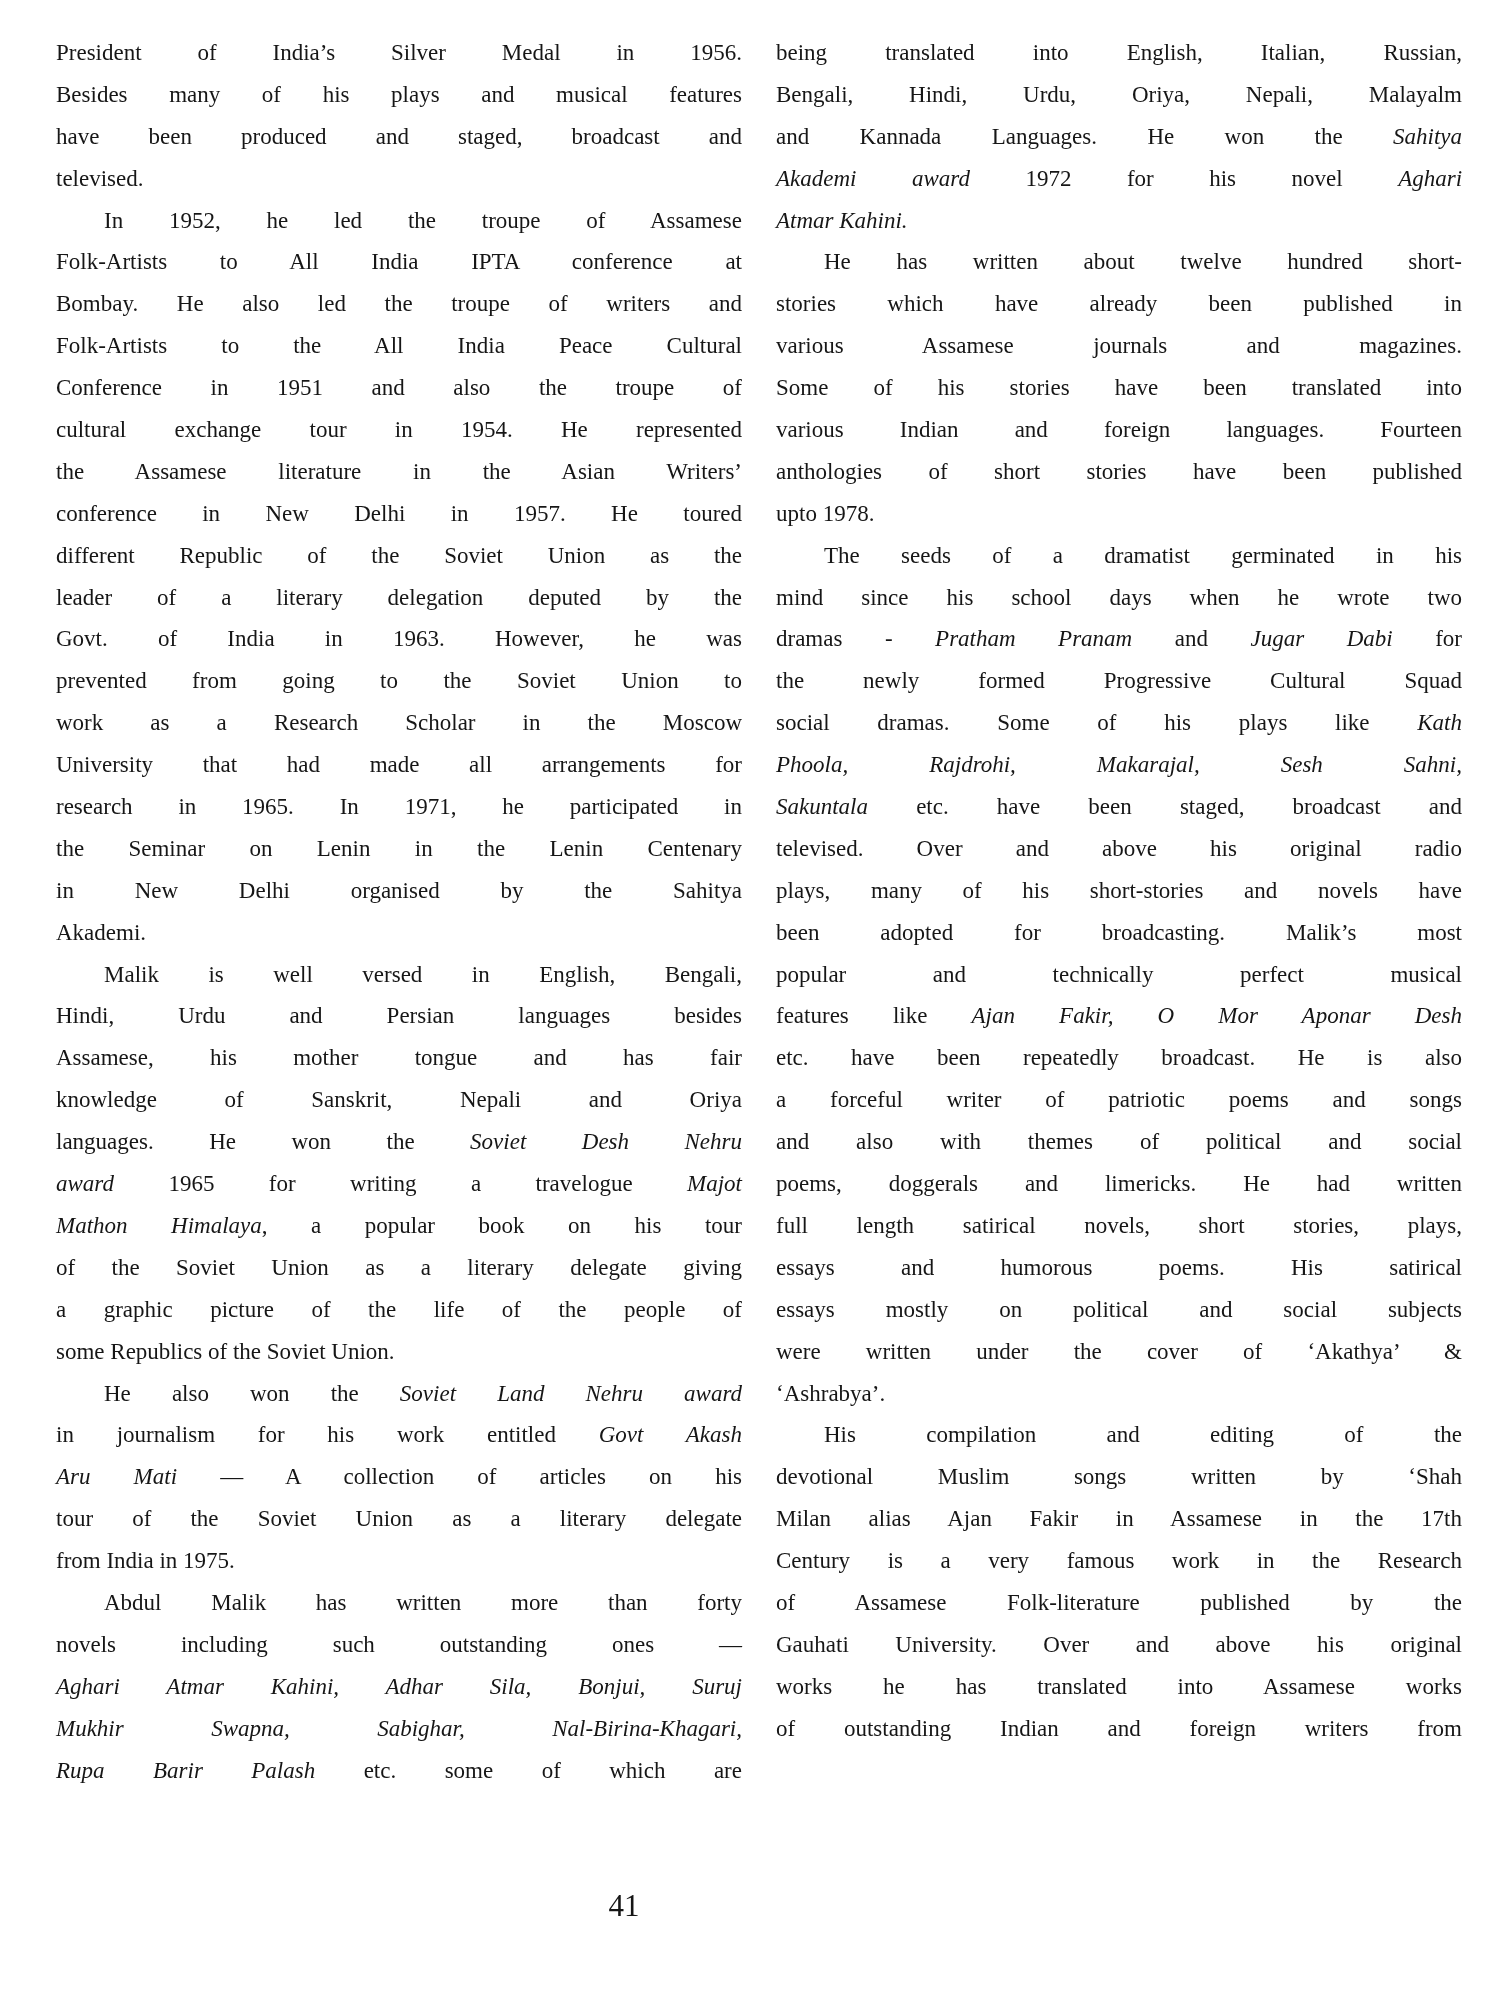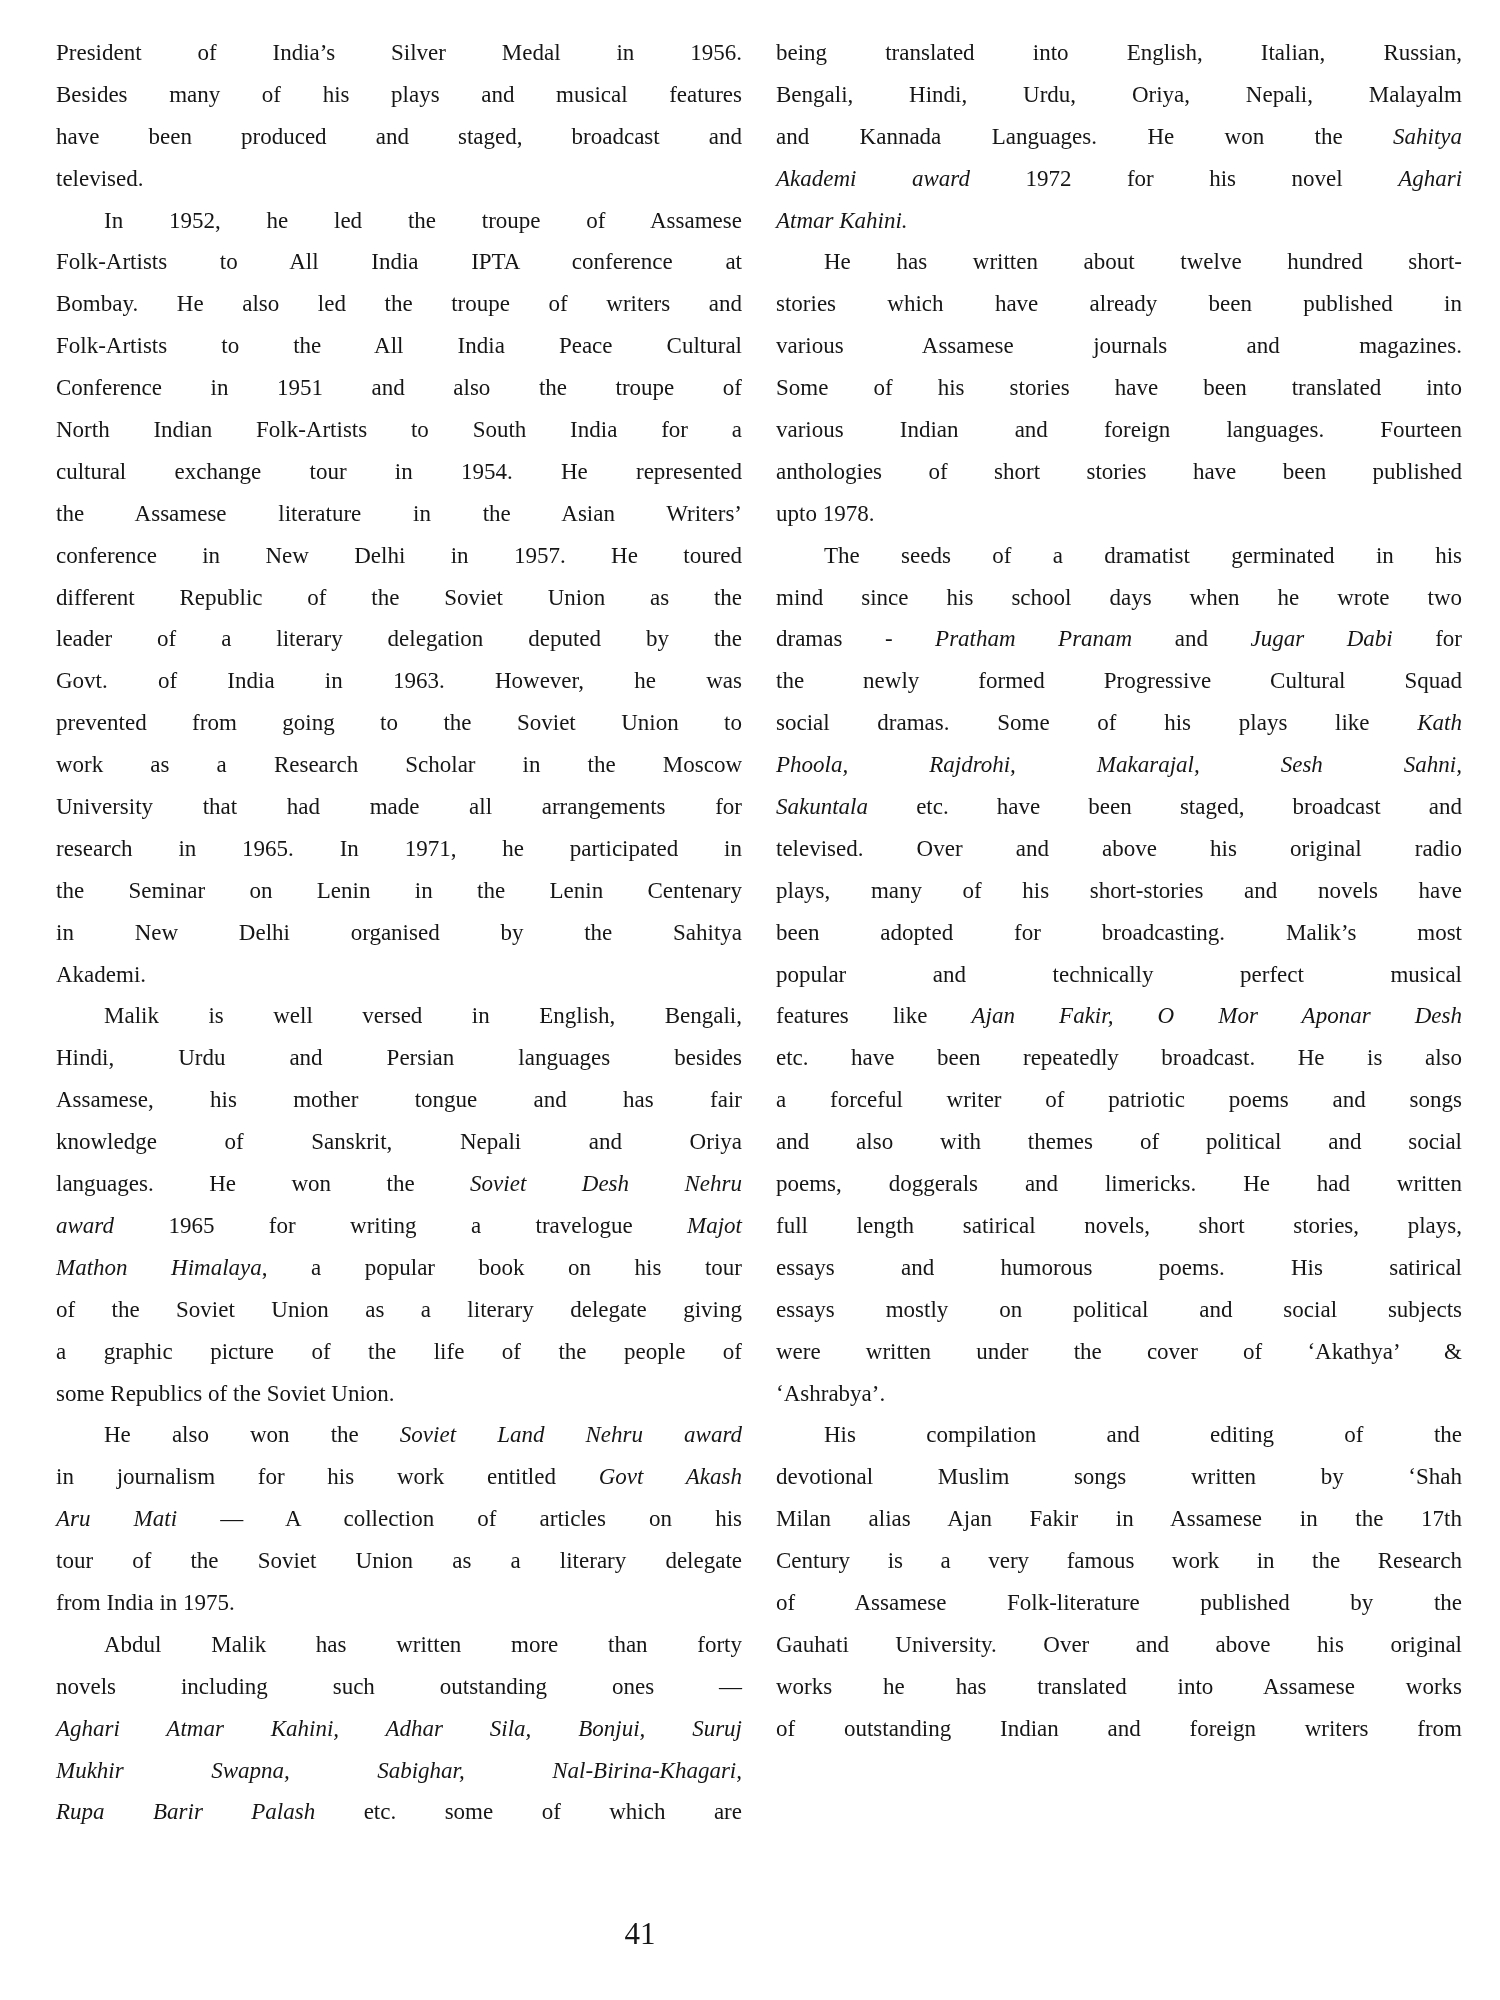--- a/index.html
+++ b/index.html
@@ -16,38 +16,37 @@
   .col-right { left: 776px; }
   .line {
     display: block; white-space: nowrap;
     text-align: justify; text-align-last: justify;
     height: 41.9px;
   }
   .line.last { text-align-last: left; }
   .line.indent { padding-left: 48px; }
   .line i, .it { font-style: italic; }
   .page-number {
-    position: absolute; top: 1888px; left: 16px; width: 1248px;
-    text-align: center; font-size: 31px; margin-top: 28px;
+    position: absolute; top: 1888px; left: 0; width: 1248px;
+    text-align: center; font-size: 31px;
   }
 </style>
 </head>
 <body>
 
 <div class="col col-left" id="col-left">
     <span class="line ">President of India’s Silver Medal in 1956.</span>
     <span class="line ">Besides many of his plays and musical features</span>
     <span class="line ">have been produced and staged, broadcast and</span>
     <span class="line last">televised.</span>
     <span class="line indent">In 1952, he led the troupe of Assamese</span>
     <span class="line ">Folk-Artists to All India IPTA conference at</span>
     <span class="line ">Bombay. He also led the troupe of writers and</span>
     <span class="line ">Folk-Artists to the All India Peace Cultural</span>
     <span class="line ">Conference in 1951 and also the troupe of</span>
-    <span class="line ">North Indian Folk-Artists to South India for a</span>
     <span class="line ">cultural exchange tour in 1954. He represented</span>
     <span class="line ">the Assamese literature in the Asian Writers’</span>
     <span class="line ">conference in New Delhi in 1957. He toured</span>
     <span class="line ">different Republic of the Soviet Union as the</span>
     <span class="line ">leader of a literary delegation deputed by the</span>
     <span class="line ">Govt. of India in 1963. However, he was</span>
     <span class="line ">prevented from going to the Soviet Union to</span>
     <span class="line ">work as a Research Scholar in the Moscow</span>
     <span class="line ">University that had made all arrangements for</span>
     <span class="line ">research in 1965. In 1971, he participated in</span>

